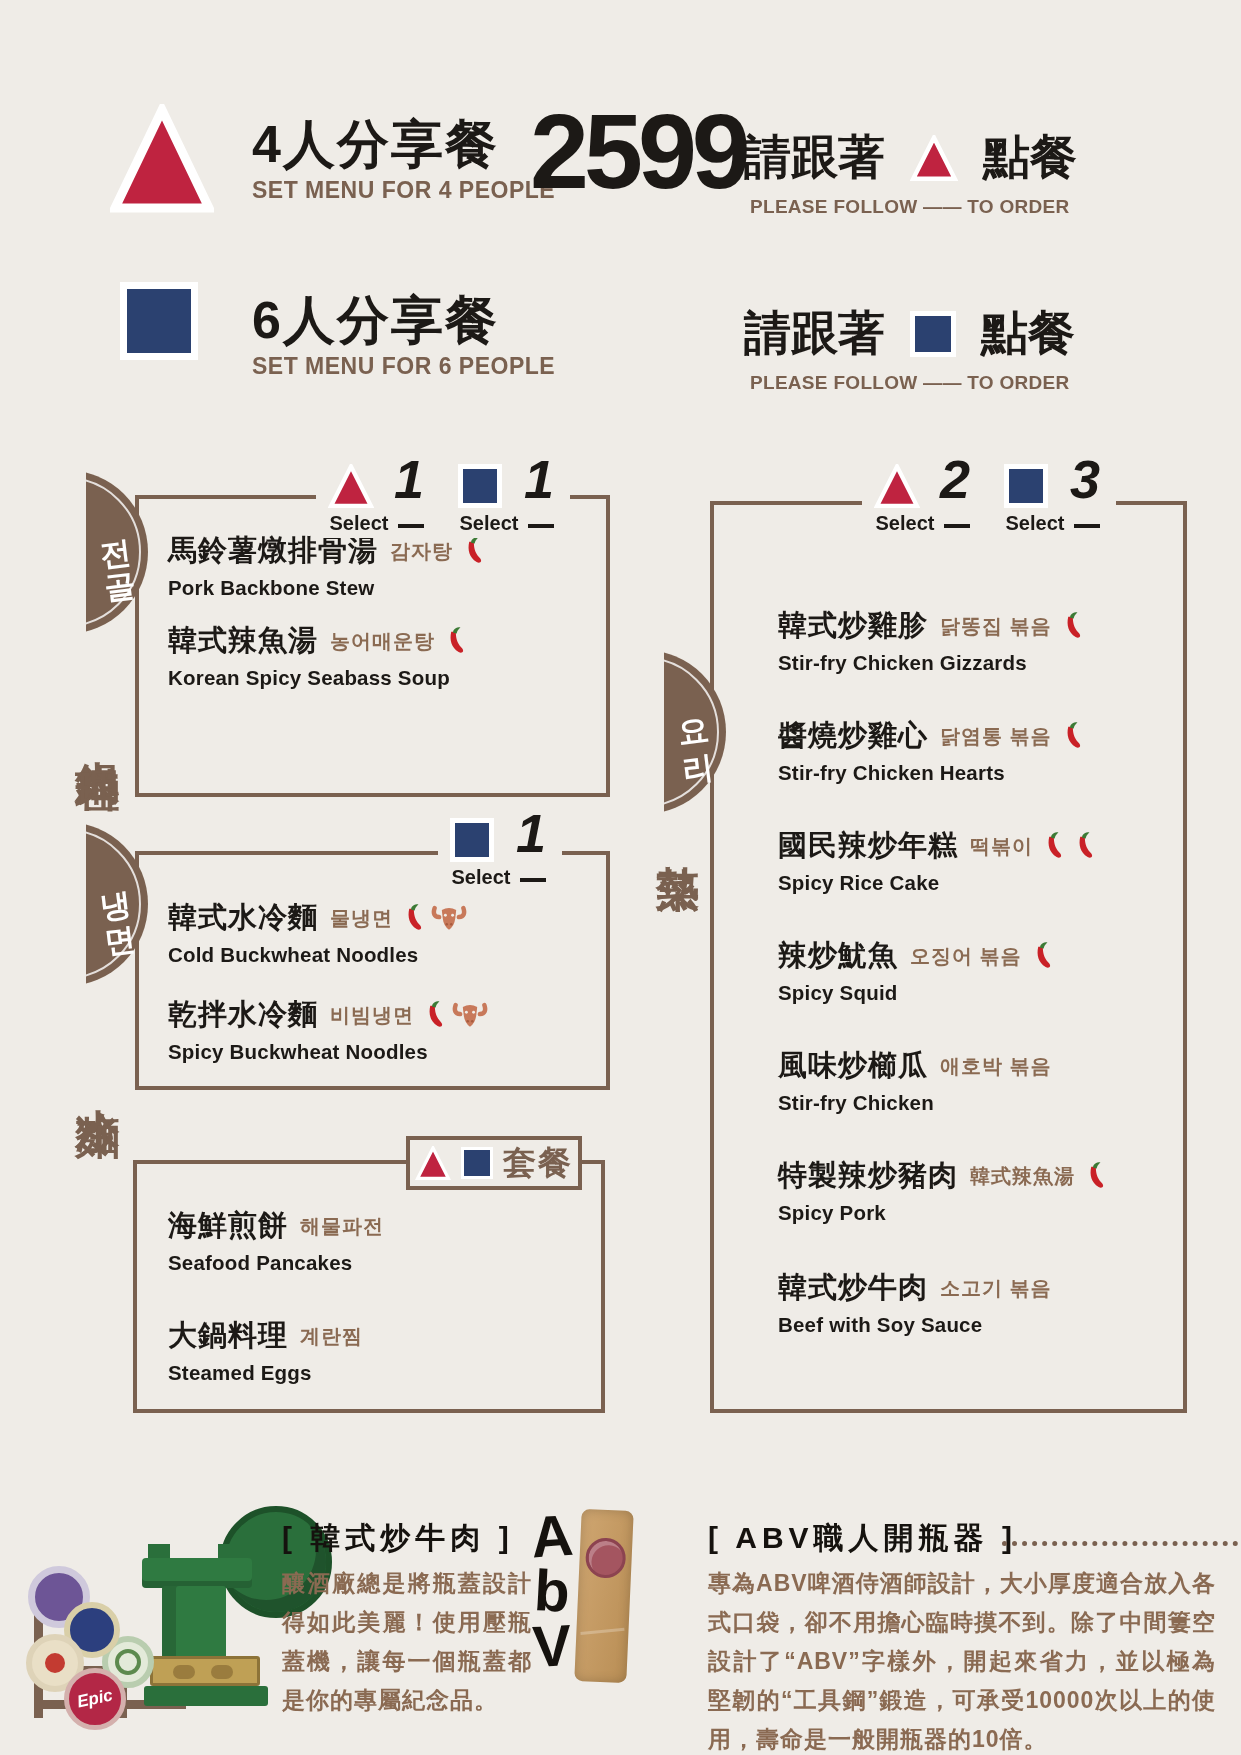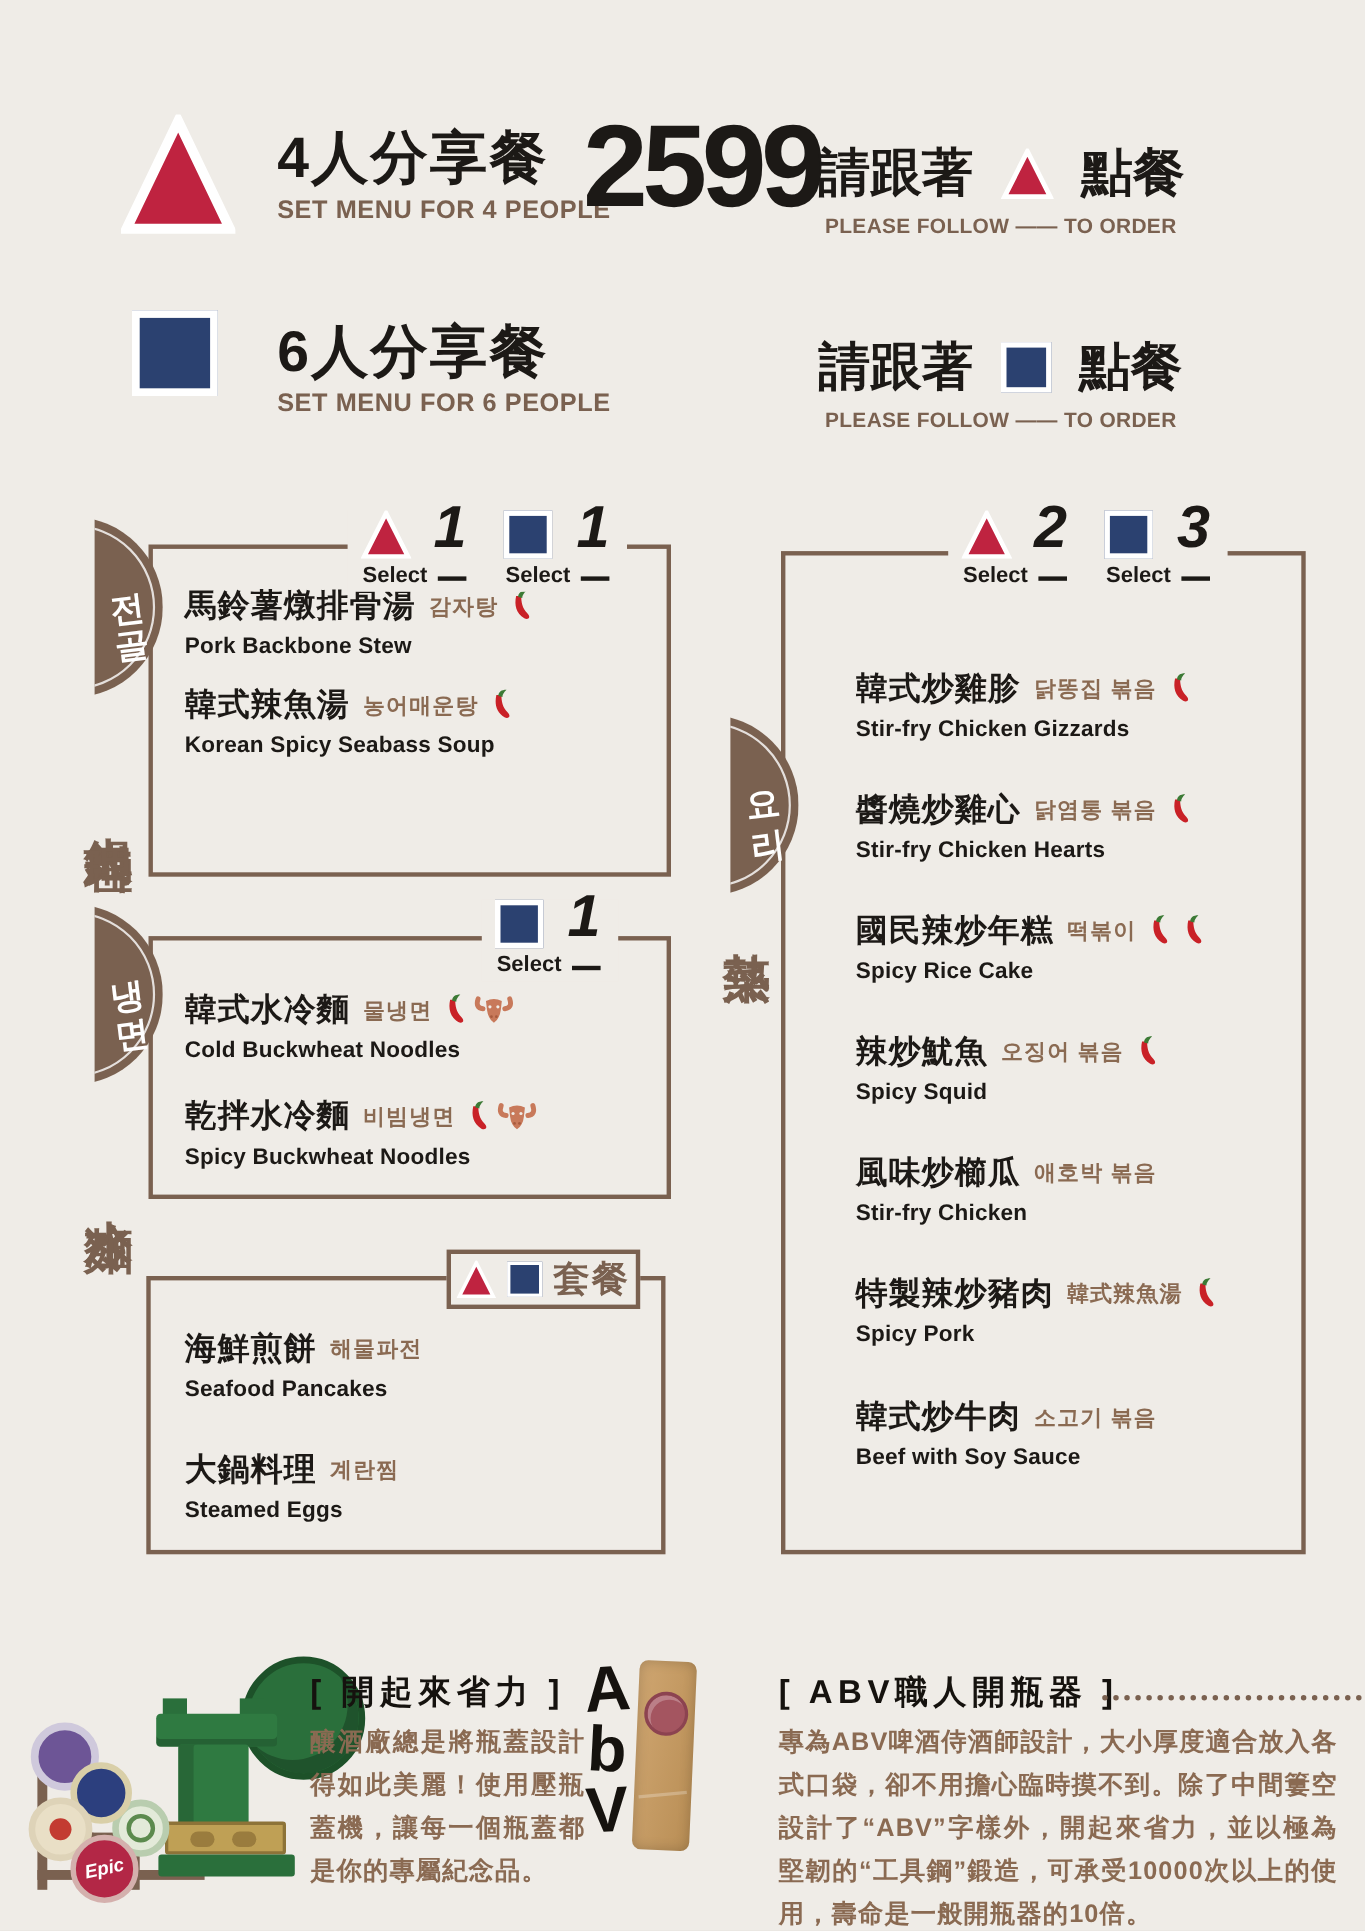--- a/index.html
+++ b/index.html
@@ -354,21 +354,21 @@
     <div class="abs" style="left:78px;top:46px;width:22px;height:16px;background:#2a6f3b"></div>
     <div class="abs" style="left:2px;top:60px;width:110px;height:30px;background:#2f7a41;border-radius:4px;box-shadow:inset 0 -7px rgba(0,0,0,.2)"></div>
     <div class="abs" style="left:22px;top:88px;width:64px;height:74px;background:#2f7a41;border-radius:3px;box-shadow:inset 14px 0 rgba(0,0,0,.15)"></div>
     <div class="abs" style="left:10px;top:158px;width:110px;height:30px;background:#bfa055;border:3px solid #8d7338;border-radius:3px">
       <div class="abs" style="left:20px;top:6px;width:22px;height:14px;background:#9a7c3e;border-radius:7px"></div>
       <div class="abs" style="left:58px;top:6px;width:22px;height:14px;background:#9a7c3e;border-radius:7px"></div>
     </div>
     <div class="abs" style="left:4px;top:188px;width:124px;height:20px;background:#2a6f3b;border-radius:3px"></div>
   </div>
 
-  <div class="abs f-title" style="left:282px;top:1518px">[ 開起來省力 ]</div>
+  <div class="abs f-title" style="left:282px;top:1518px">[ 韓式炒牛肉 ]</div>
   <div class="abs f-body" style="left:282px;top:1564px;width:250px">釀酒廠總是將瓶蓋設計得如此美麗！使用壓瓶蓋機，讓每一個瓶蓋都是你的專屬紀念品。</div>
 
   <div class="logo-abv">
     <span style="transform:rotate(-4deg)">A</span>
     <span style="transform:rotate(3deg)">b</span>
     <span style="transform:rotate(-3deg)">V</span>
   </div>
 
   <div class="abs" style="left:578px;top:1510px;width:52px;height:172px;background:linear-gradient(100deg,#cfa671,#b98e55);transform:rotate(2.5deg);border-radius:8px;box-shadow:inset 0 0 12px rgba(0,0,0,.2)">
     <div class="abs" style="left:6px;top:28px;width:40px;height:40px;border-radius:50%;background:#a45560;border:3px solid #8c4350;box-shadow:inset 3px 4px rgba(255,255,255,.25)"></div>

